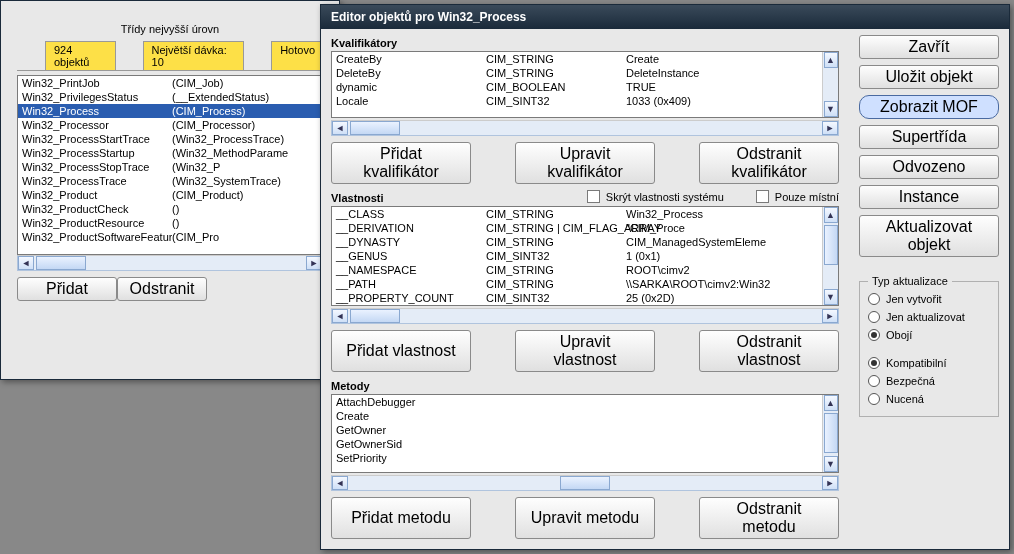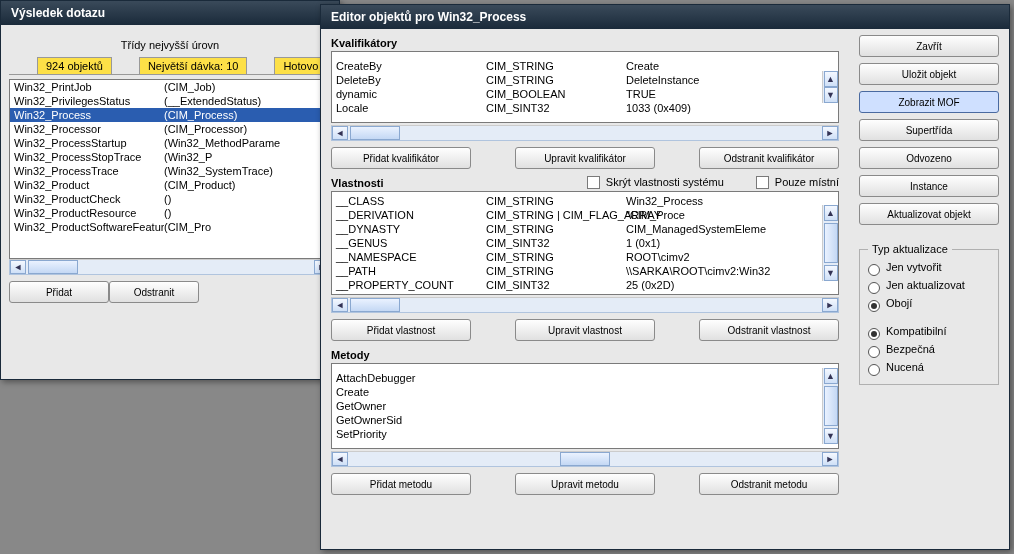--- a/index.html
+++ b/index.html
@@ -23,21 +23,21 @@
     background: linear-gradient(#3a4a5a, #1a2a3a);
     color: #fff;
     font-weight: bold;
     font-size: 12px;
     padding: 5px 10px;
     height: 24px;
     line-height: 14px;
   }
   .win1 { left: 0; top: 0; width: 340px; height: 380px; }
   .win2 { left: 320px; top: 4px; width: 690px; height: 546px; }
-  .body1 { padding: 8px; }
+  .body1 { padding: 16px; }
   .centered { text-align: center; margin: 6px 0; }
   .tabbar {
     display: flex;
     border-bottom: 1px solid #999;
     margin-bottom: 4px;
   }
   .tab {
     border: 1px solid #999;
     border-bottom: none;
     padding: 2px 8px;
@@ -62,25 +62,25 @@
     background: #2a5db0;
     color: #fff;
   }
   .col1 { width: 150px; overflow: hidden; text-overflow: clip; }
   .col2 { flex: 1; overflow: hidden; text-overflow: clip; }
   .btn {
     background: linear-gradient(#fefefe,#e0e0e0);
     border: 1px solid #8a8a8a;
     border-radius: 3px;
     padding: 2px 10px;
-    font-size: 10px;
+    font-size: 16px;
     font-family: inherit;
     min-height: 22px;
   }
-  .btn.sel { background: #cfe0ff; border-color: #4a6aa0; }
+  .btn.sel { background: #cfe0ff; border-color: #4a6aa0; border-radius: 10px; }
   .btnrow { display: flex; margin-top: 6px; }
   .hscroll-mock {
     height: 16px;
     background: #e4ecf7;
     border: 1px solid #b0c4de;
     border-top: 1px solid #ccc;
     display: flex;
     align-items: center;
   }
   .hscroll-mock .arrow {
@@ -125,21 +125,20 @@
   .vscroll-mock .track { flex: 1; }
 
   .body2 { display: flex; height: calc(100% - 24px); }
   .main2 { flex: 1; padding: 6px 10px; display: flex; flex-direction: column; gap: 2px; }
   .side2 { width: 160px; padding: 6px 10px; display: flex; flex-direction: column; gap: 6px; }
   .section-label { font-size: 11px; margin-top: 2px; font-weight: bold; }
   .panel {
     display: flex;
     background: #fff;
     border: 1px solid #7a7a7a;
-    align-items: center;
   }
   .panel .content { flex: 1; overflow: hidden; }
   .panel .prow {
     display: flex;
     line-height: 14px;
     padding: 0 4px;
     white-space: nowrap;
   }
   .pc1 { width: 150px; }
   .pc2 { width: 140px; }
@@ -161,21 +160,21 @@
   .fieldset .legend {
     position: relative;
     top: -13px;
     background: #e8e8e8;
     padding: 0 4px;
     font-size: 11px;
     display: inline-block;
   }
   .radio-row {
     display: flex;
-    align-items: flex-end;
+    align-items: center;
     gap: 6px;
     font-size: 11px;
     line-height: 18px;
   }
   .radio {
     width: 12px; height: 12px;
     border: 1px solid #555;
     border-radius: 50%;
     background: #fff;
     display: inline-flex;
@@ -187,21 +186,20 @@
     width: 6px; height: 6px;
     background: #333;
     border-radius: 50%;
   }
   .side2 .btn { width: 100%; }
 </style>
 </head>
 <body>
 
 <div class="window win1">
-  <div class="titlebar">Výsledek dotazu</div>
   <div class="body1">
     <div class="centered">Třídy nejvyšší úrovn</div>
     <div class="tabbar">
       <div class="tab">924 objektů</div>
       <div class="tab">Největší dávka: 10</div>
       <div class="tab">Hotovo</div>
     </div>
     <div class="listbox" id="class-list" style="height:180px;">
         <div class="row">
           <span class="col1">Win32_PrintJob</span>
@@ -211,20 +209,24 @@
           <span class="col1">Win32_PrivilegesStatus</span>
           <span class="col2">(__ExtendedStatus)</span>
         </div>
         <div class="row sel">
           <span class="col1">Win32_Process</span>
           <span class="col2">(CIM_Process)</span>
         </div>
         <div class="row">
           <span class="col1">Win32_Processor</span>
           <span class="col2">(CIM_Processor)</span>
+        </div>
+        <div class="row">
+          <span class="col1">Win32_ProcessStartTrace</span>
+          <span class="col2">(Win32_ProcessTrace)</span>
         </div>
         <div class="row">
           <span class="col1">Win32_ProcessStartup</span>
           <span class="col2">(Win32_MethodParame</span>
         </div>
         <div class="row">
           <span class="col1">Win32_ProcessStopTrace</span>
           <span class="col2">(Win32_P</span>
         </div>
         <div class="row">

